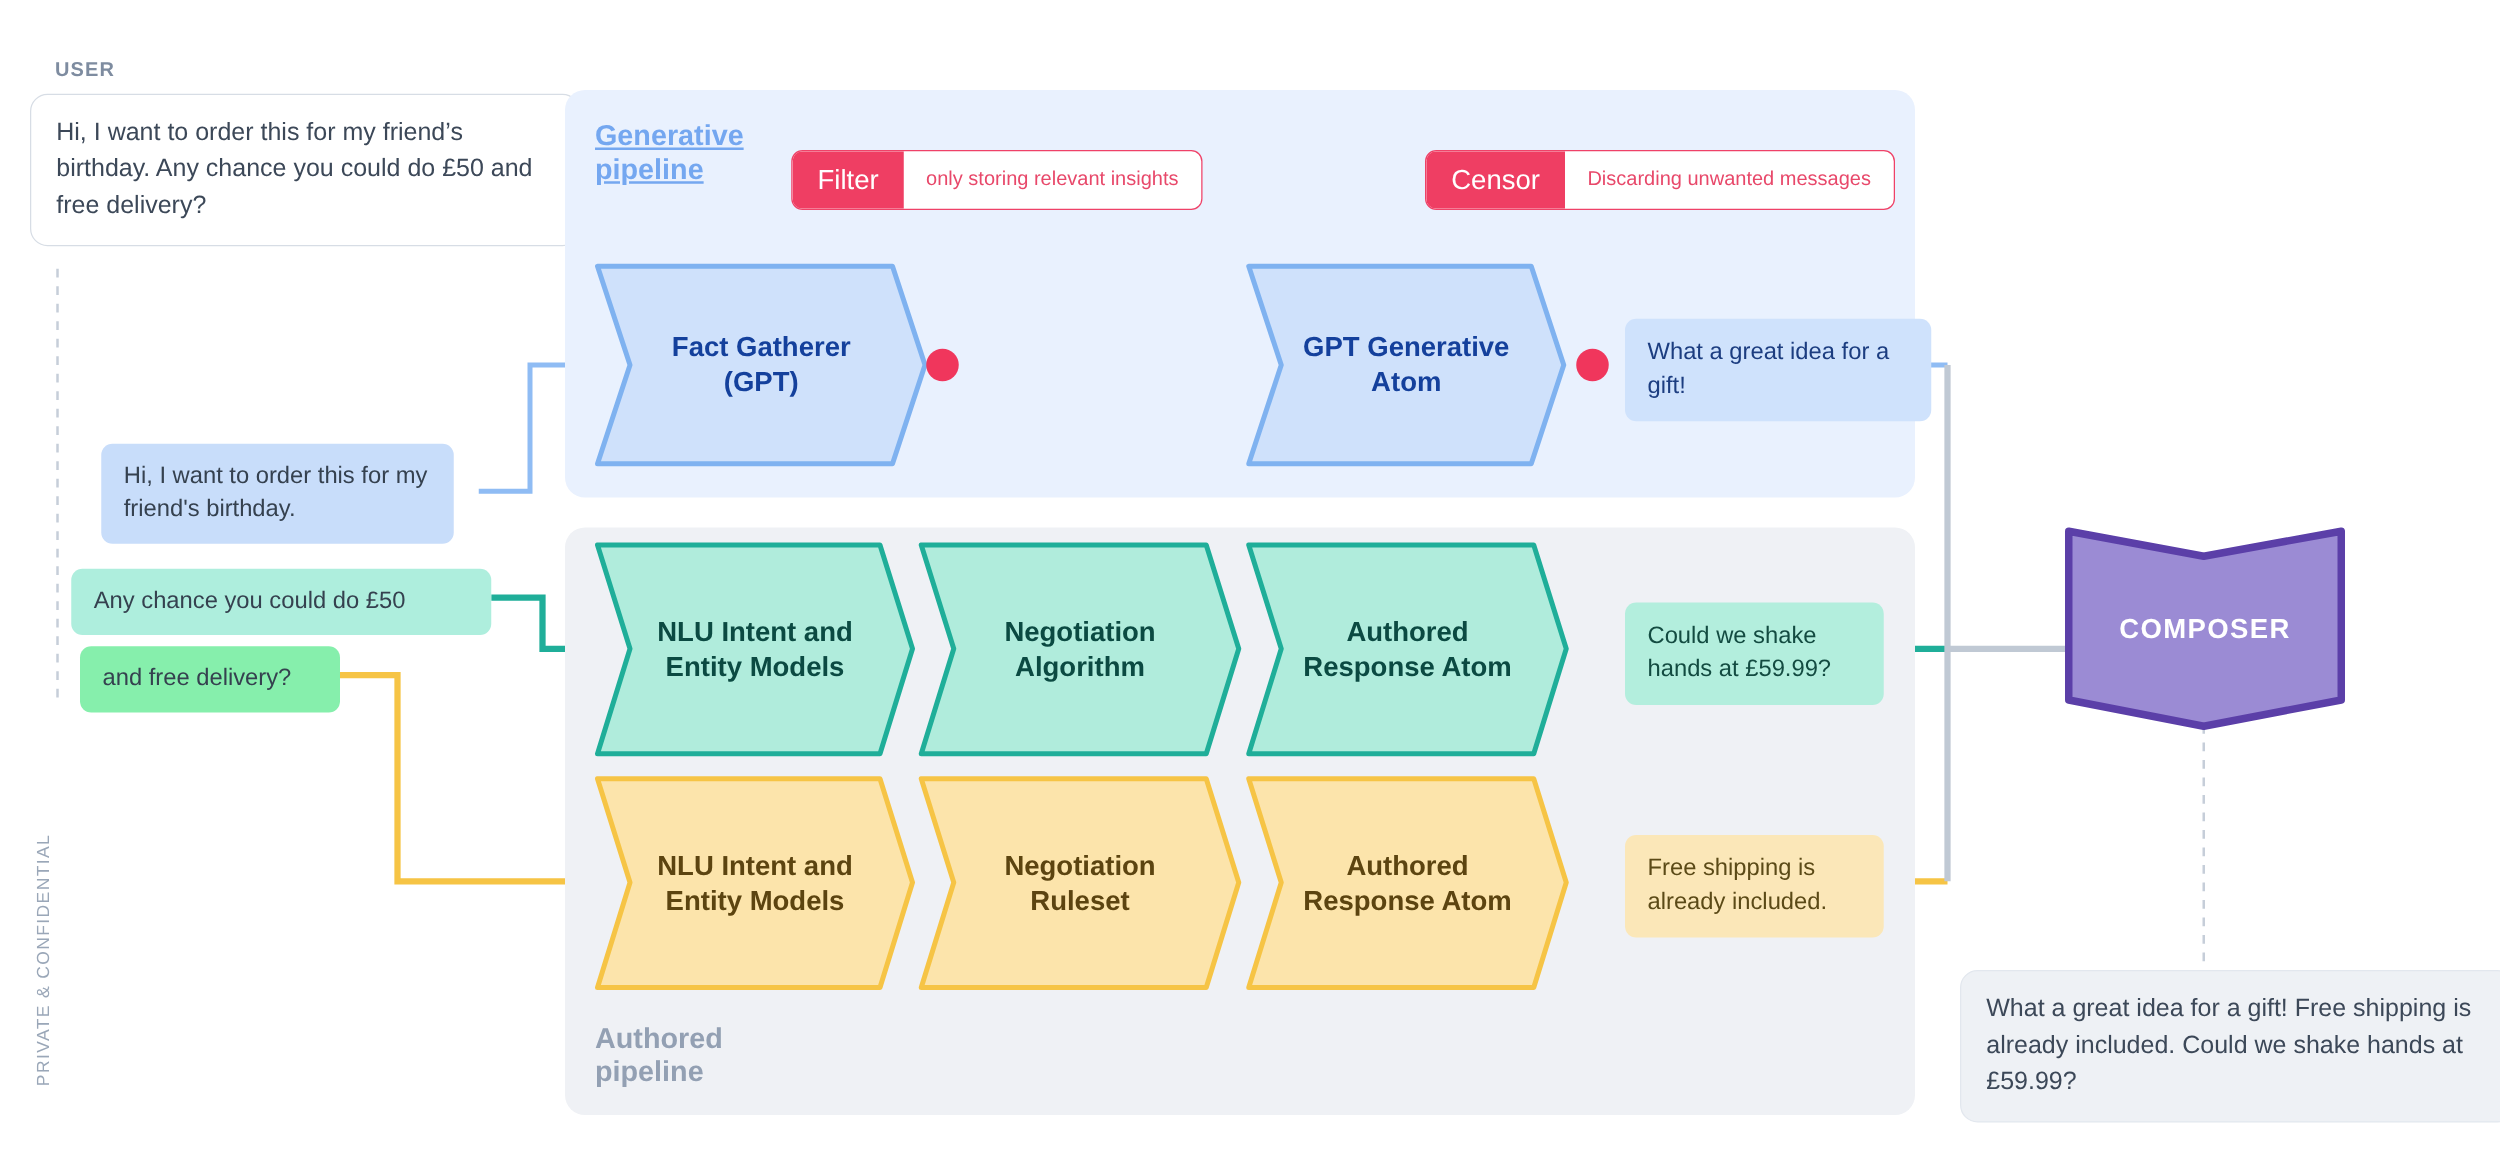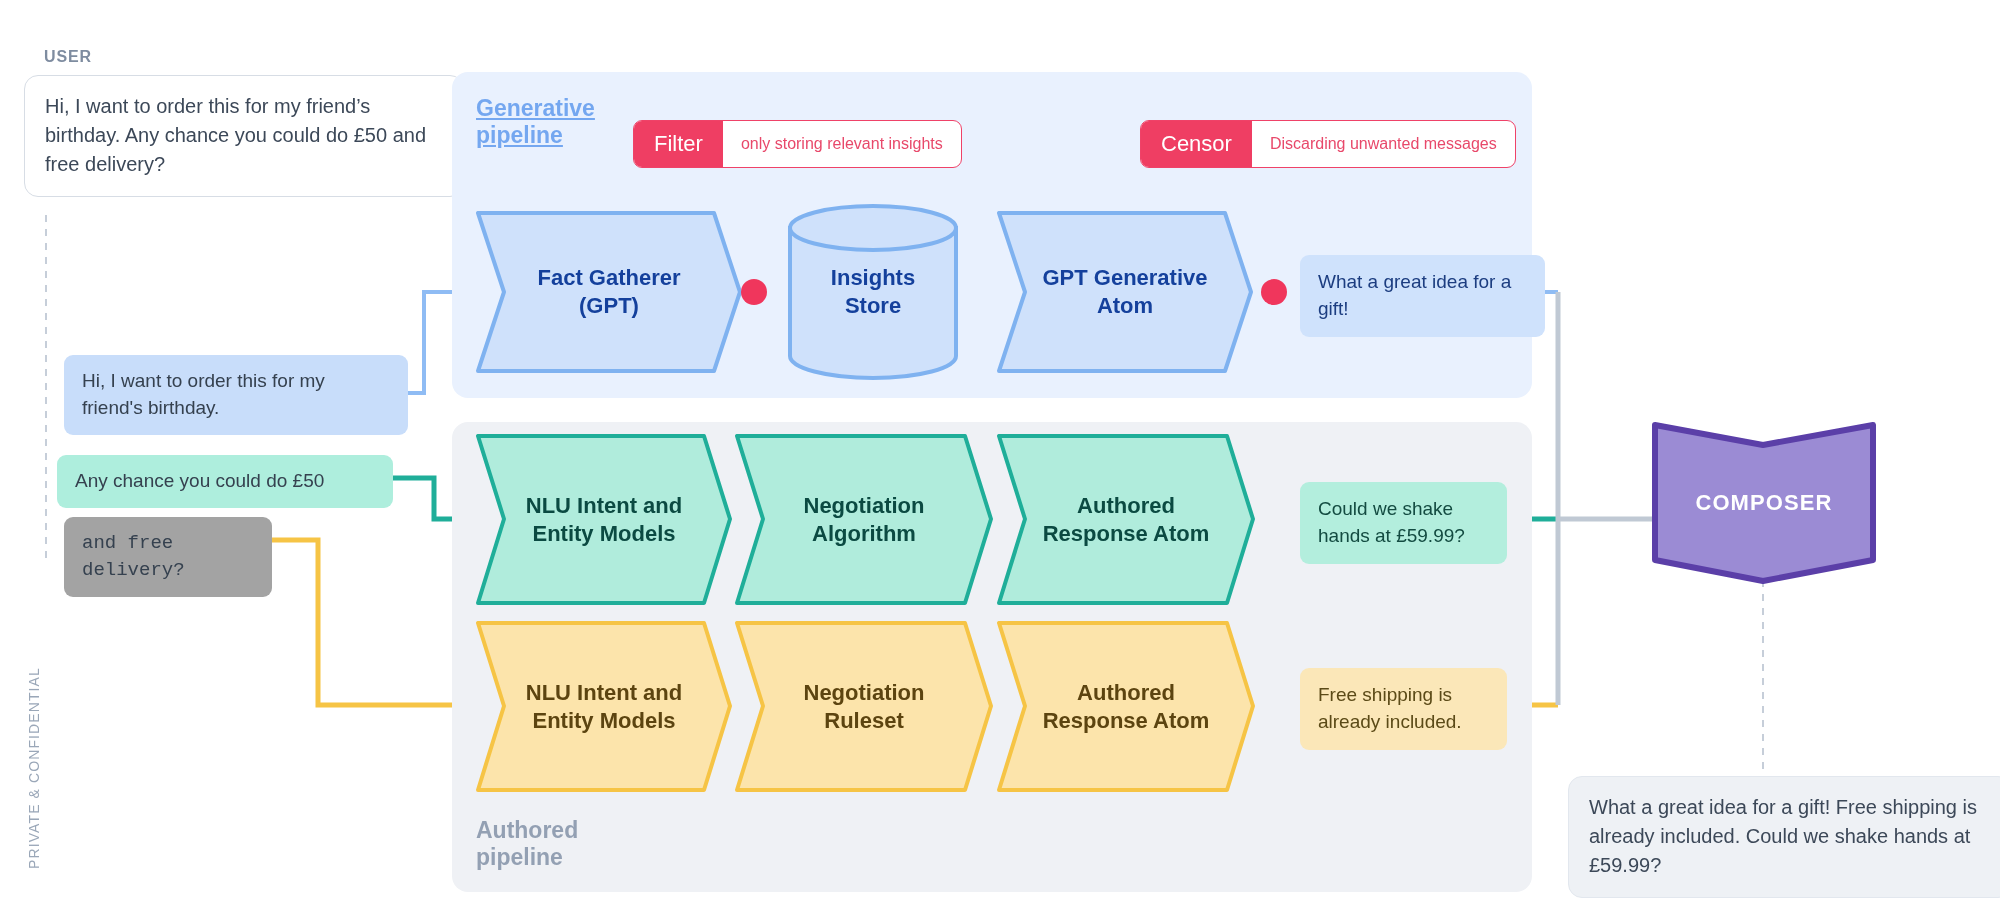--- a/index.html
+++ b/index.html
@@ -41,21 +41,21 @@
     background:#eef1f5;border:1px solid #e2e7ee;
   }
 
   
   .chip{
     border-radius:9px;padding:13px 18px;box-sizing:border-box;
     font-size:19px;line-height:1.42;color:#35414f;
   }
   .chip-blue{background:#c8ddfa;}
   .chip-teal{background:#aeeedd;}
-  .chip-yellow{background:#a3a3a3;font-family:Liberation Mono, monospace;}
+  .chip-yellow{background:#86efac;}
 
   
   .panel{border-radius:16px;}
   .panel-gen{background:#e9f1fe;}
   .panel-auth{background:#eff1f5;}
 
   .panel-title{
     font-size:23px;font-weight:700;line-height:1.18;white-space:pre-line;
   }
   .title-gen{color:#74a7f0;}
@@ -156,21 +156,21 @@
     <path d="M 704 177 L 752 287" stroke="#ef3e63" stroke-width="3" fill="none" stroke-dasharray="10 9"></path>
     <path d="M 1211 177 L 1272 287" stroke="#ef3e63" stroke-width="3" fill="none" stroke-dasharray="10 9"></path>
   </svg>
 
   <div class="abs user-label">USER</div>
 
   <div class="abs bubble-outline" style="left:24px;top:75px;width:440px;">
     <span>Hi, I want to order this for my friend’s birthday. Any chance you could do £50 and free delivery?</span>
   </div>
 
-  <div class="abs chip chip-blue" style="left:64px;top:355px;width:344px;">
+  <div class="abs chip chip-blue" style="left:81px;top:355px;width:282px;">
     <span>Hi, I want to order this for my friend's birthday.</span>
   </div>
 
   <div class="abs chip chip-teal" style="left:57px;top:455px;width:336px;">
     <span>Any chance you could do £50</span>
   </div>
 
   <div class="abs chip chip-yellow" style="left:64px;top:517px;width:208px;">
     <span>and free delivery?</span>
   </div>
@@ -195,30 +195,20 @@
   <div class="chev" style="left:474px;top:209px;width:270px;height:166px;">
     <svg width="270" height="166" viewBox="0 0 270 166">
       <polygon points="4,4 240,4 266,83 240,162 4,162 30,83" fill="#cfe1fb" stroke="#7fb2f0" stroke-width="4" stroke-linejoin="round"></polygon>
     </svg>
     <div class="chev-text t-blue">
       <span>Fact Gatherer</span>
       <span>(GPT)</span>
     </div>
   </div>
 
-  <div class="cyl" style="left:786px;top:204px;width:174px;height:176px;">
-    <svg width="174" height="176" viewBox="0 0 174 176">
-      <path d="M4,24 L4,152 A83,22 0 0 0 170,152 L170,24 Z" fill="#cfe1fb" stroke="#7fb2f0" stroke-width="4"></path>
-      <ellipse cx="87" cy="24" rx="83" ry="22" fill="#cfe1fb" stroke="#7fb2f0" stroke-width="4"></ellipse>
-    </svg>
-    <div class="chev-text t-blue">
-      <span>Insights</span>
-      <span>Store</span>
-    </div>
-  </div>
 
   <div class="chev" style="left:995px;top:209px;width:260px;height:166px;">
     <svg width="260" height="166" viewBox="0 0 260 166">
       <polygon points="4,4 230,4 256,83 230,162 4,162 30,83" fill="#cfe1fb" stroke="#7fb2f0" stroke-width="4" stroke-linejoin="round"></polygon>
     </svg>
     <div class="chev-text t-blue">
       <span>GPT Generative</span>
       <span>Atom</span>
     </div>
   </div>

